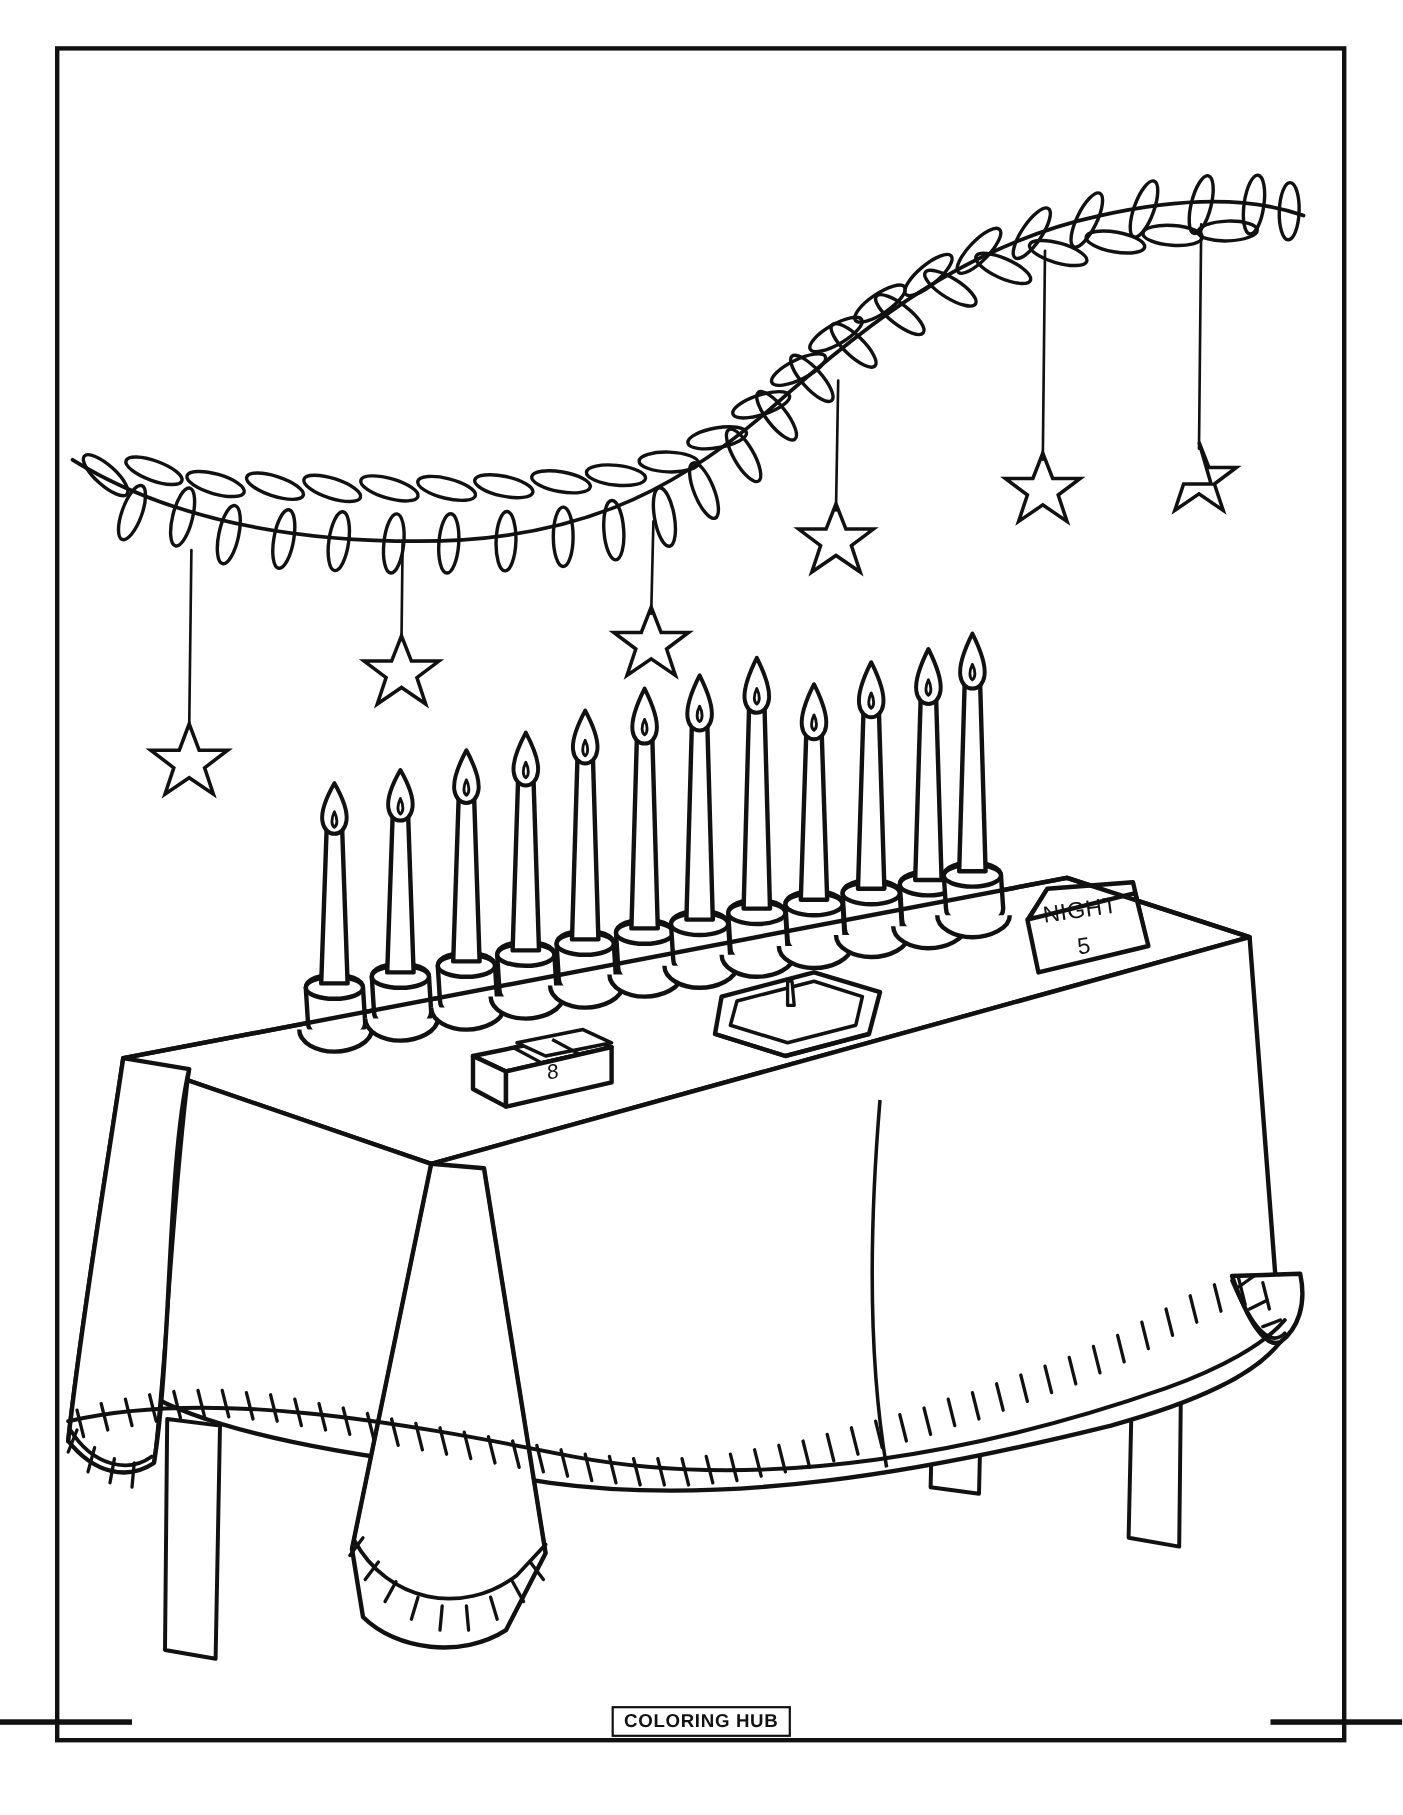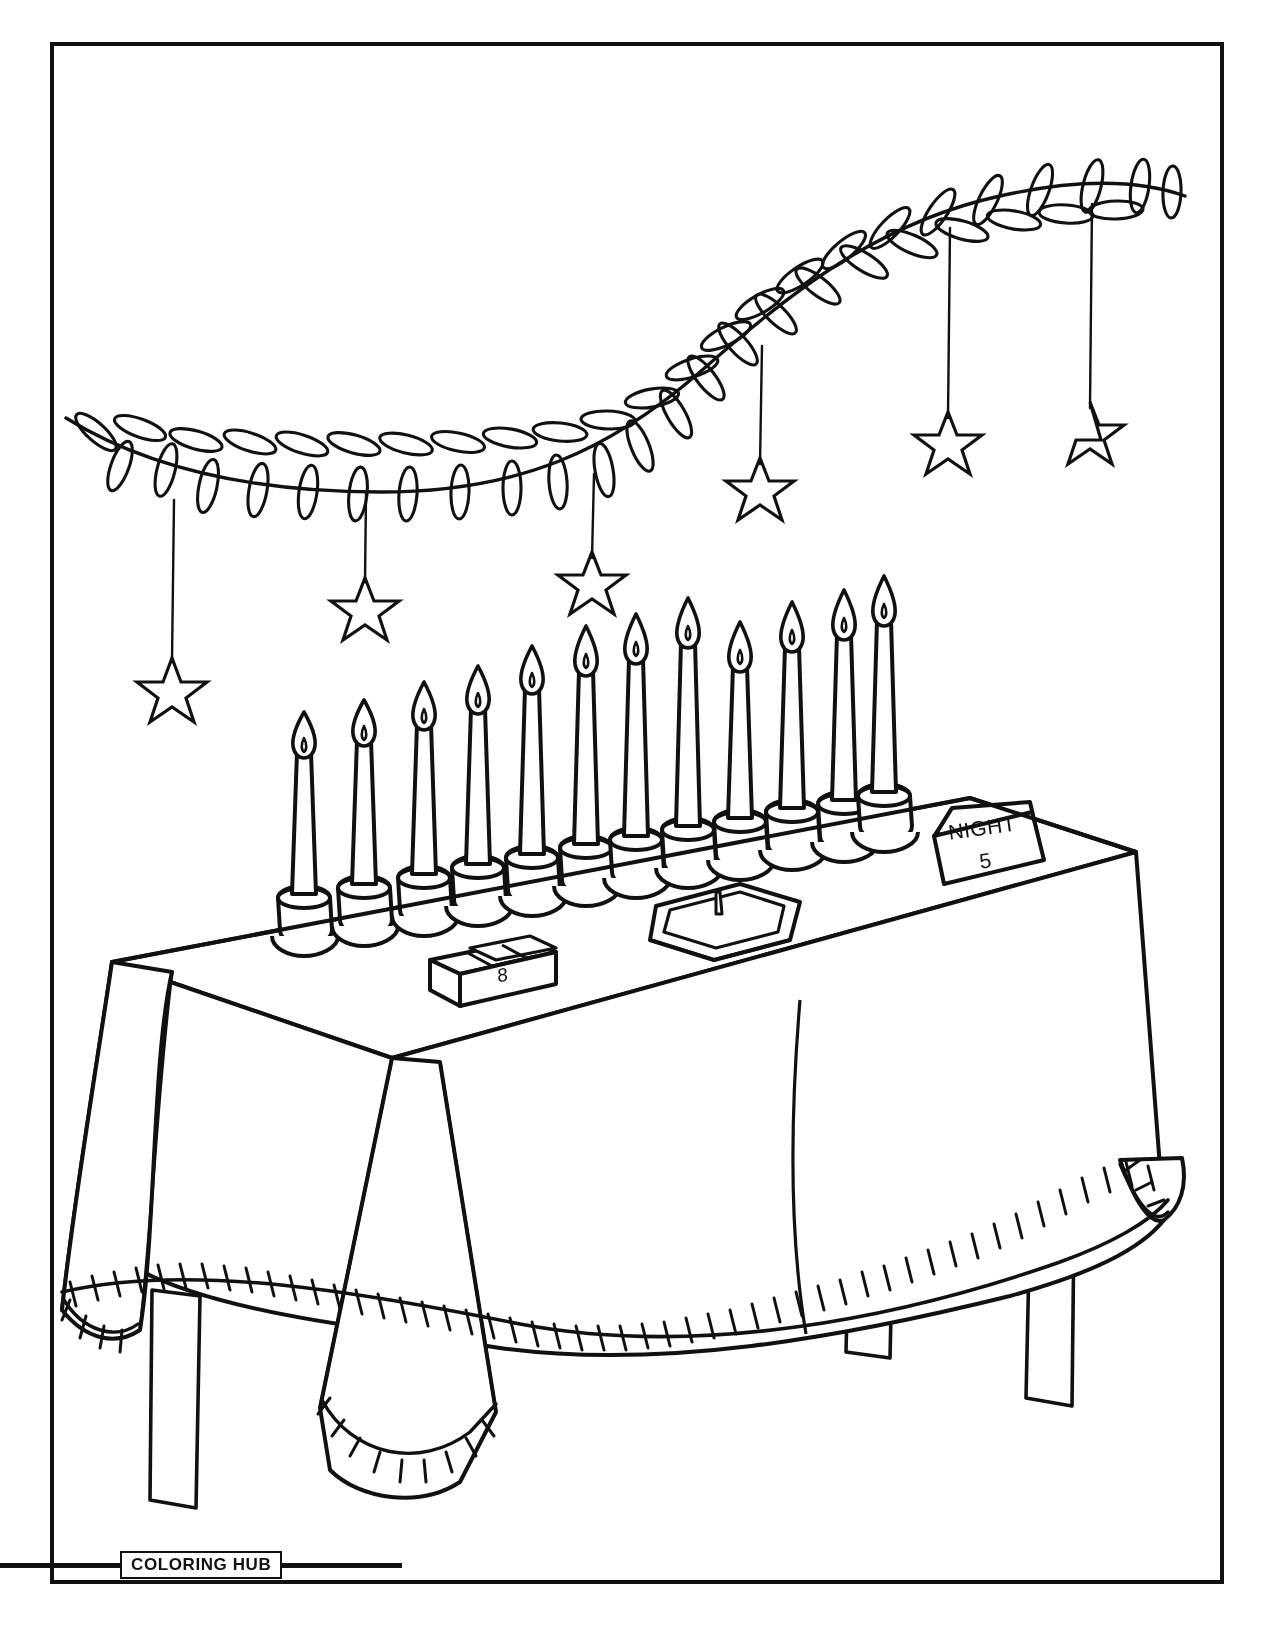--- a/index.html
+++ b/index.html
@@ -23,21 +23,21 @@
   }
   
   #watermark{
     position:absolute;
     left:0;
     top:1548px;
     width:1275px;
     height:34px;
     display:flex;
     align-items:center;
-    justify-content:flex-start;
+    justify-content:space-between;
     pointer-events:none;
   }
   #watermark .rule{
     height:5px;
     background:#111111;
     flex:0 0 120px;
   }
   #watermark .chip{
     border:2px solid #111111;
     background:#ffffff;

